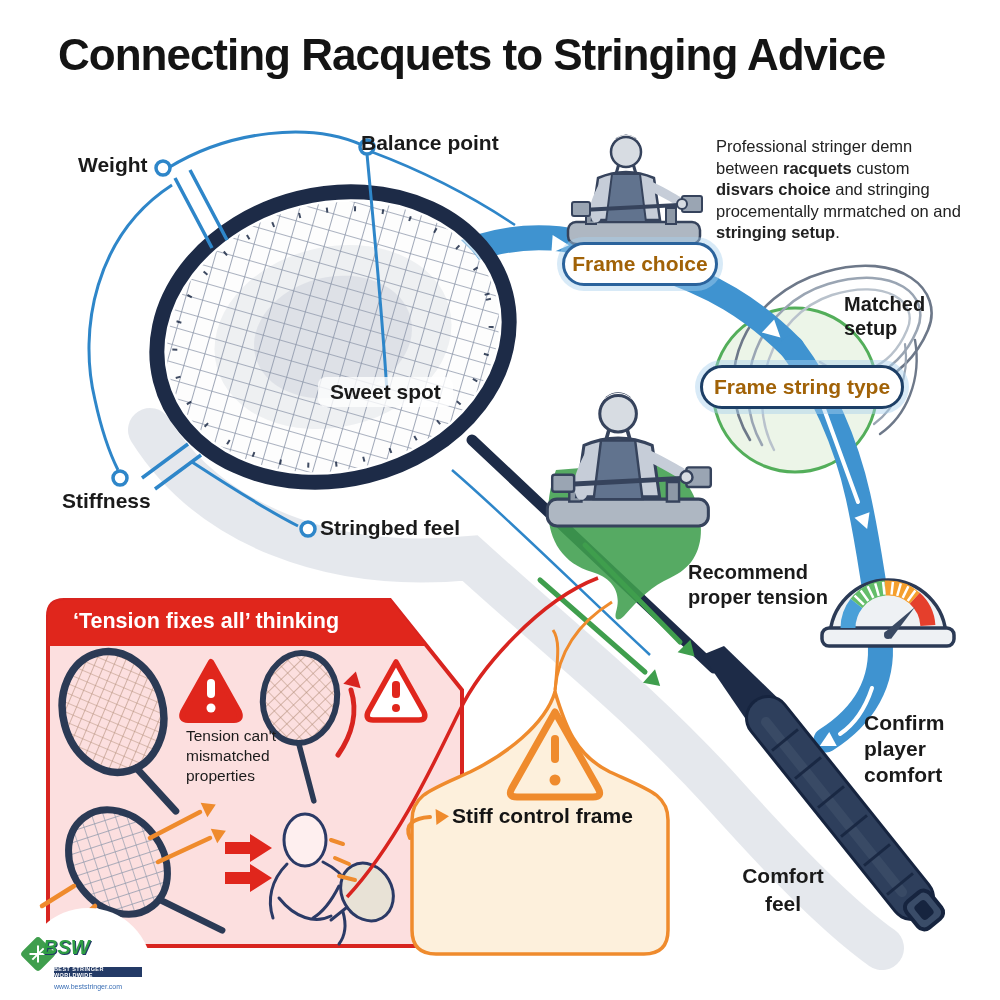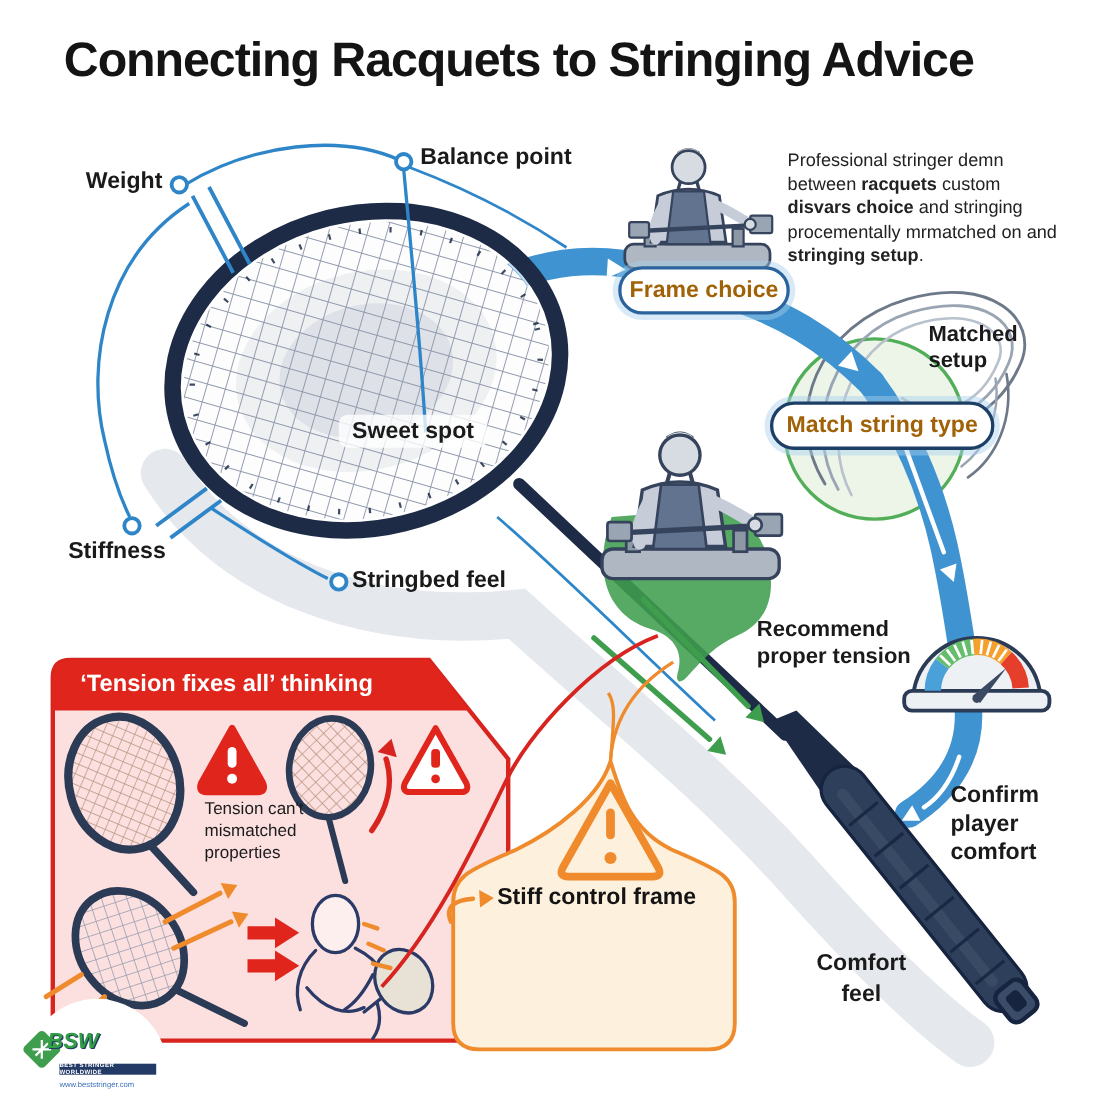--- a/index.html
+++ b/index.html
@@ -4,24 +4,24 @@
 <style>
   html,body{margin:0;padding:0;background:#ffffff;}
   #stage{position:relative;width:1000px;height:1000px;background:#ffffff;overflow:hidden;
          font-family:"Liberation Sans",sans-serif;color:#161616;}
   #art{position:absolute;left:0;top:0;z-index:1;}
   .txt{position:absolute;z-index:3;white-space:nowrap;}
   .page-title{left:58px;top:30px;font-size:44px;font-weight:bold;letter-spacing:-1px;color:#141414;}
   .intro{left:716px;top:136px;width:246px;font-size:16.5px;line-height:21.5px;white-space:normal;color:#222;}
   .lbl{font-size:21px;font-weight:bold;color:#1a1a1a;}
   .lbl-weight{left:78px;top:153px;}
-  .lbl-balance{left:382px;top:131px;}
+  .lbl-balance{left:361px;top:131px;}
   .lbl-stiffness{left:62px;top:489px;}
   .lbl-stringbed{left:320px;top:516px;}
-  .lbl-sweet{left:308px;top:377px;background:rgba(255,255,255,.78);padding:3px 12px;border-radius:8px;}
+  .lbl-sweet{left:318px;top:377px;background:rgba(255,255,255,.78);padding:3px 12px;border-radius:8px;}
   .pill{position:absolute;z-index:3;display:flex;align-items:center;justify-content:center;
         background:#ffffff;border-radius:22px;font-weight:bold;font-size:21px;color:#a16207;
         box-shadow:0 0 0 5px rgba(168,208,238,.45);}
   .pill-frame{left:562px;top:242px;width:150px;height:38px;border:3px solid #2b639c;}
   .pill-match{left:700px;top:365px;width:198px;height:38px;border:3px solid #1d3f66;}
   .stack{line-height:26px;font-size:21px;font-weight:bold;color:#1a1a1a;}
   .st-matched{left:844px;top:292px;line-height:24px;font-size:20px;}
   .st-recommend{left:688px;top:560px;line-height:25px;font-size:20px;}
   .st-confirm{left:864px;top:710px;}
   .st-comfort{left:740px;top:862px;width:86px;text-align:center;line-height:28px;}
@@ -257,21 +257,21 @@
 
 <div class="txt intro"><span>Professional stringer demn between </span><b>racquets</b><span> custom </span><b>disvars choice</b><span> and stringing procementally mrmatched on and </span><b>stringing setup</b><span>.</span></div>
 
 <div class="txt lbl lbl-weight">Weight</div>
 <div class="txt lbl lbl-balance">Balance point</div>
 <div class="txt lbl lbl-sweet">Sweet spot</div>
 <div class="txt lbl lbl-stiffness">Stiffness</div>
 <div class="txt lbl lbl-stringbed">Stringbed feel</div>
 
 <div class="pill pill-frame">Frame choice</div>
-<div class="pill pill-match">Match string type</div>
+<div class="pill pill-match">Frame string type</div>
 
 <div class="txt stack st-matched">
   <div>Matched</div>
   <div>setup</div>
 </div>
 <div class="txt stack st-recommend">
   <div>Recommend</div>
   <div>proper tension</div>
 </div>
 <div class="txt stack st-confirm">

